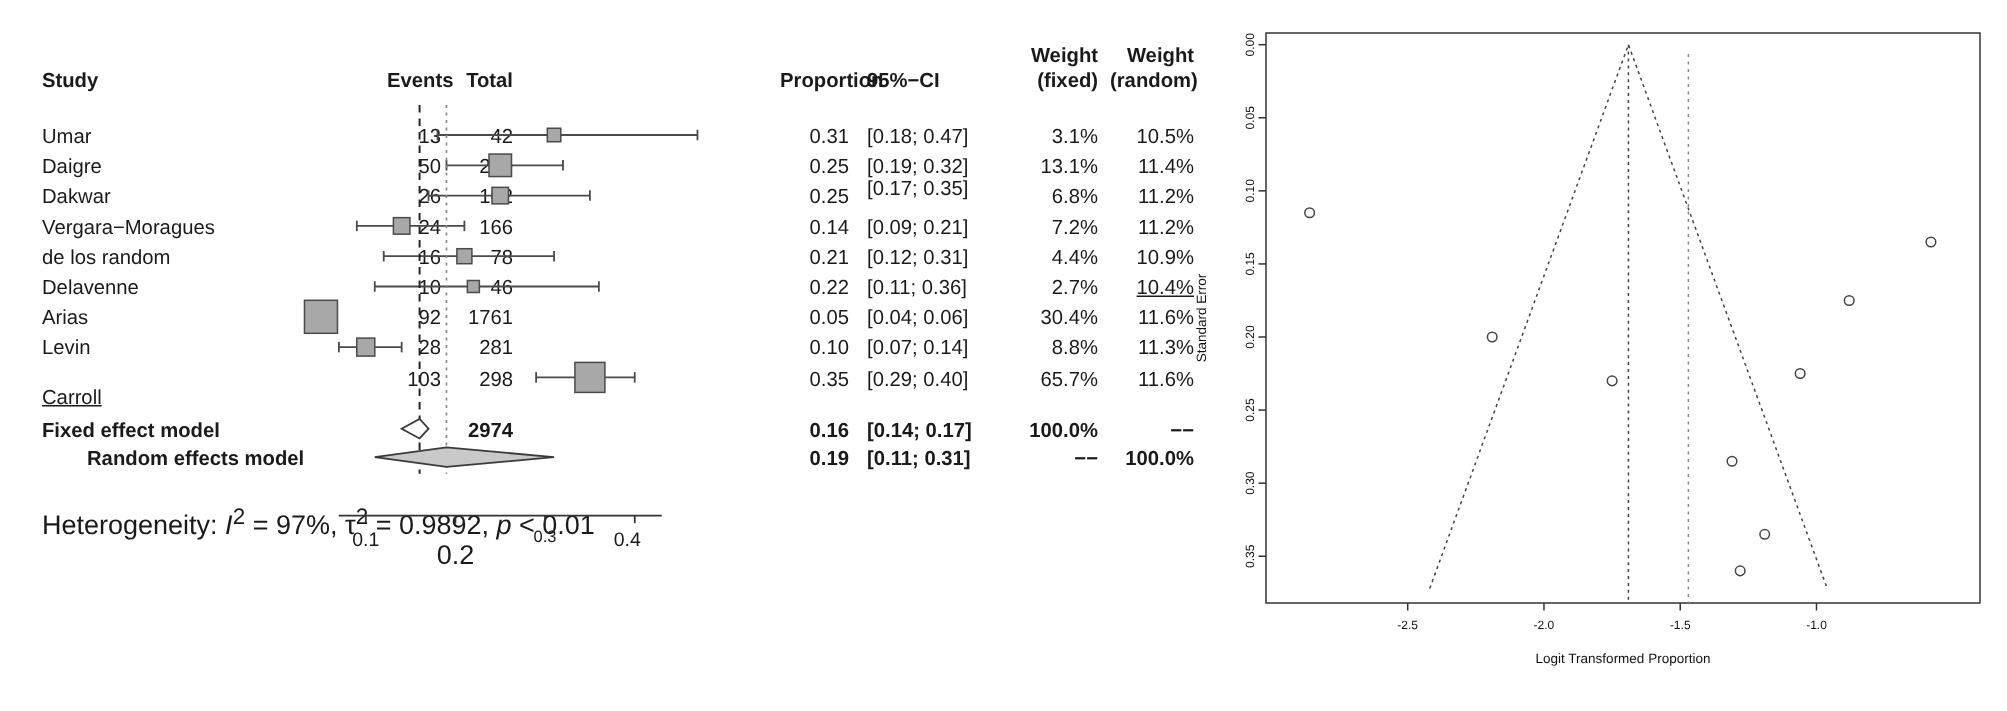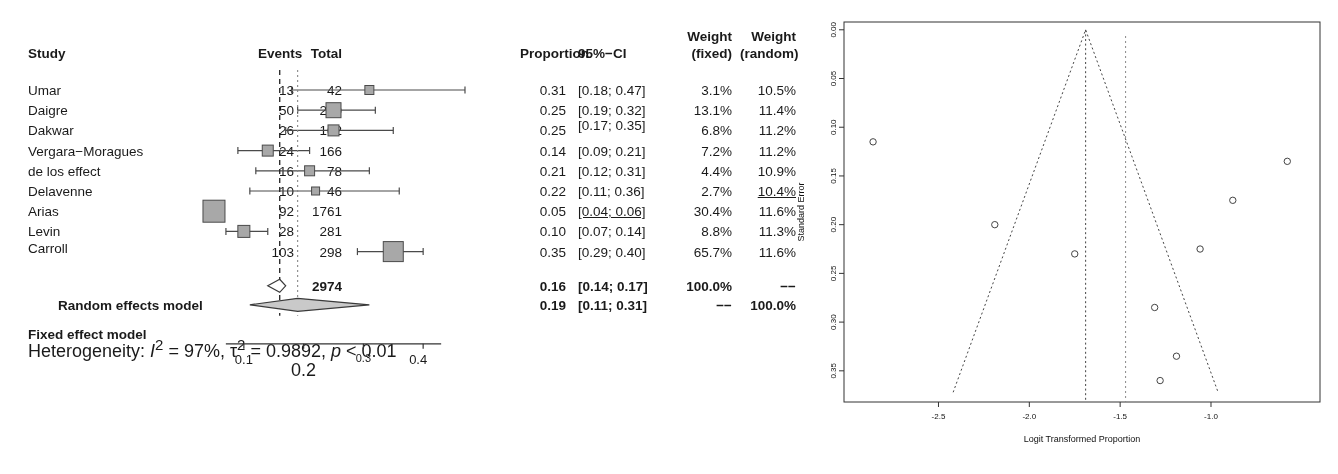--- a/index.html
+++ b/index.html
@@ -121,56 +121,56 @@
         <div class="fp-text col-ci" style="top: 119px;">[0.17; 0.35]</div>
         <div class="fp-text col-wf" style="top: 124.4px;">6.8%</div>
         <div class="fp-text col-wr" style="top: 124.4px;">11.2%</div>
         <div class="fp-text col-study" style="top: 144.6px;">Vergara−Moragues</div>
         <div class="fp-text col-events" style="top: 144.6px;">24</div>
         <div class="fp-text col-total" style="top: 144.6px;">166</div>
         <div class="fp-text col-prop" style="top: 144.6px;">0.14</div>
         <div class="fp-text col-ci" style="top: 144.6px;">[0.09; 0.21]</div>
         <div class="fp-text col-wf" style="top: 144.6px;">7.2%</div>
         <div class="fp-text col-wr" style="top: 144.6px;">11.2%</div>
-        <div class="fp-text col-study" style="top: 164.8px;">de los effect</div>
+        <div class="fp-text col-study" style="top: 164.8px;">de los random</div>
         <div class="fp-text col-events" style="top: 164.8px;">16</div>
         <div class="fp-text col-total" style="top: 164.8px;">78</div>
         <div class="fp-text col-prop" style="top: 164.8px;">0.21</div>
         <div class="fp-text col-ci" style="top: 164.8px;">[0.12; 0.31]</div>
         <div class="fp-text col-wf" style="top: 164.8px;">4.4%</div>
         <div class="fp-text col-wr" style="top: 164.8px;">10.9%</div>
         <div class="fp-text col-study" style="top: 185px;">Delavenne</div>
         <div class="fp-text col-events" style="top: 185px;">10</div>
         <div class="fp-text col-total" style="top: 185px;">46</div>
         <div class="fp-text col-prop" style="top: 185px;">0.22</div>
         <div class="fp-text col-ci" style="top: 185px;">[0.11; 0.36]</div>
         <div class="fp-text col-wf" style="top: 185px;">2.7%</div>
         <div class="fp-text col-wr" style="top: 185px; text-decoration: underline;">10.4%</div>
         <div class="fp-text col-study" style="top: 205.2px;">Arias</div>
         <div class="fp-text col-events" style="top: 205.2px;">92</div>
         <div class="fp-text col-total" style="top: 205.2px;">1761</div>
         <div class="fp-text col-prop" style="top: 205.2px;">0.05</div>
-        <div class="fp-text col-ci" style="top: 205.2px; text-decoration: underline;">[0.04; 0.06]</div>
+        <div class="fp-text col-ci" style="top: 205.2px;">[0.04; 0.06]</div>
         <div class="fp-text col-wf" style="top: 205.2px;">30.4%</div>
         <div class="fp-text col-wr" style="top: 205.2px;">11.6%</div>
         <div class="fp-text col-study" style="top: 225.4px;">Levin</div>
         <div class="fp-text col-events" style="top: 225.4px;">28</div>
         <div class="fp-text col-total" style="top: 225.4px;">281</div>
         <div class="fp-text col-prop" style="top: 225.4px;">0.10</div>
         <div class="fp-text col-ci" style="top: 225.4px;">[0.07; 0.14]</div>
         <div class="fp-text col-wf" style="top: 225.4px;">8.8%</div>
         <div class="fp-text col-wr" style="top: 225.4px;">11.3%</div>
-        <div class="fp-text col-study" style="top: 242px;">Carroll</div>
+        <div class="fp-text col-study" style="top: 258px; text-decoration: underline;">Carroll</div>
         <div class="fp-text col-events" style="top: 245.6px;">103</div>
         <div class="fp-text col-total" style="top: 245.6px;">298</div>
         <div class="fp-text col-prop" style="top: 245.6px;">0.35</div>
         <div class="fp-text col-ci" style="top: 245.6px;">[0.29; 0.40]</div>
         <div class="fp-text col-wf" style="top: 245.6px;">65.7%</div>
         <div class="fp-text col-wr" style="top: 245.6px;">11.6%</div>
-        <div class="fp-text col-study fp-bold" style="top: 279.8px; margin-top: 48px;">Fixed effect model</div>
+        <div class="fp-text col-study fp-bold" style="top: 279.8px;">Fixed effect model</div>
         <div class="fp-text col-total fp-bold" style="top: 279.8px;">2974</div>
         <div class="fp-text col-prop fp-bold" style="top: 279.8px;">0.16</div>
         <div class="fp-text col-ci fp-bold" style="top: 279.8px;">[0.14; 0.17]</div>
         <div class="fp-text col-wf fp-bold" style="top: 279.8px;">100.0%</div>
         <div class="fp-text col-wr fp-bold" style="top: 279.8px;">−−</div>
         <div class="fp-text col-study fp-bold" style="top: 298.8px; padding-left: 30px;">Random effects model</div>
         <div class="fp-text col-prop fp-bold" style="top: 298.8px;">0.19</div>
         <div class="fp-text col-ci fp-bold" style="top: 298.8px;">[0.11; 0.31]</div>
         <div class="fp-text col-wf fp-bold" style="top: 298.8px;">−−</div>
         <div class="fp-text col-wr fp-bold" style="top: 298.8px;">100.0%</div>

